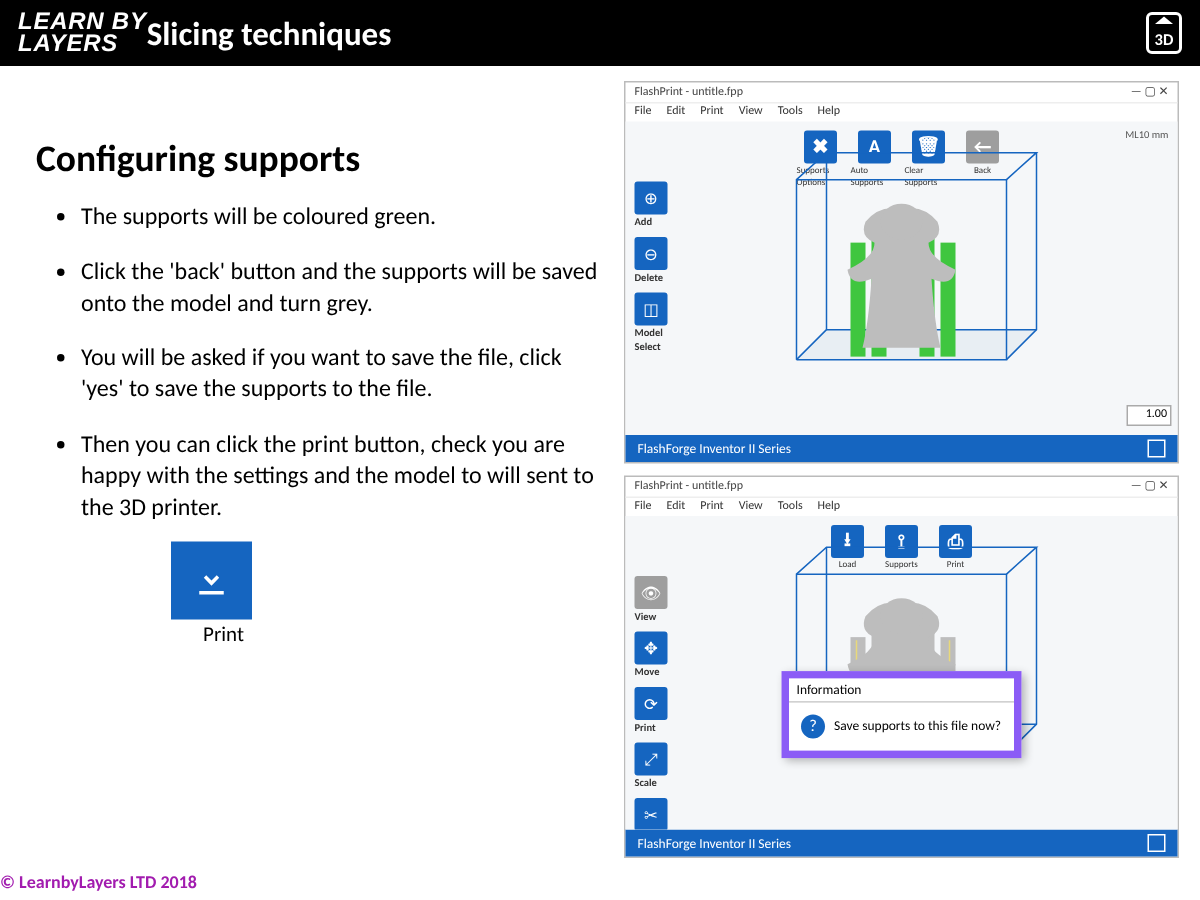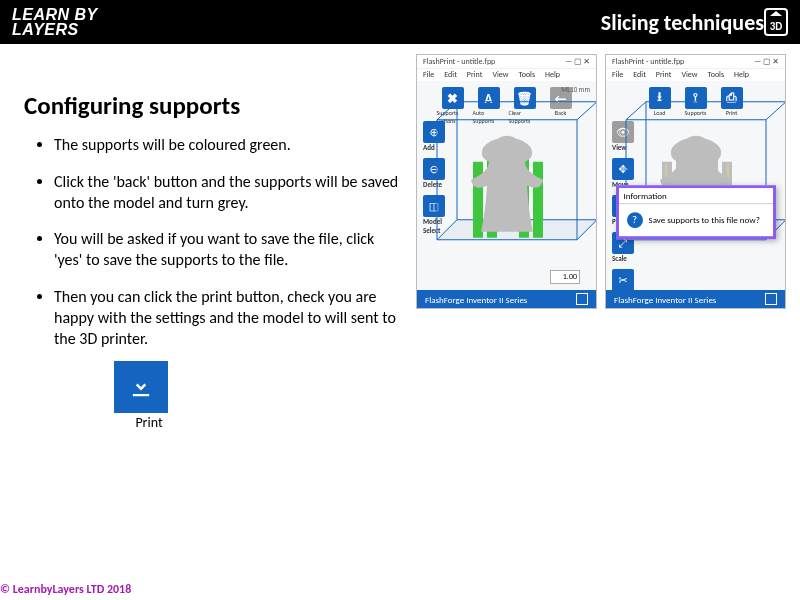--- a/index.html
+++ b/index.html
@@ -7,34 +7,34 @@
     width: 800px; height: 600px; overflow: hidden;
     font-family: Calibri, Arial, sans-serif;
     background: #fff; color: #000;
   }
   .header {
     height: 44px; background: #000; color: #ffffff;
     display: flex; align-items: center; padding: 0 12px;
     justify-content: space-between;
   }
   .logo { font-family: "Arial Black", Arial, sans-serif; font-weight: 900; font-style: italic; font-size: 16px; line-height: 15px; letter-spacing: .5px; }
-  .htitle { font-size: 22px; font-weight: 700; flex: 1; text-align: right; }
+  .htitle { font-size: 22px; font-weight: 700; flex: 1; text-align: left; }
   .logo3d { width: 24px; height: 28px; border: 2px solid #fff; border-radius: 4px; position: relative; display:flex; align-items:center; justify-content:center;}
   .logo3d span { font-size: 11px; font-weight: 700; position:absolute; bottom:1px;}
   .logo3d .roof { width:0;height:0;border-left:6px solid transparent;border-right:6px solid transparent;border-bottom:5px solid #fff;position:absolute;top:1px;}
   .content { display: flex; height: 540px; }
   .left { width: 52%; padding: 14px 12px 0 34px; margin-top: 32px; }
   .left h2 { font-size: 25px; font-weight: 700; margin-bottom: 14px; margin-left:-10px;}
   .left ul { list-style: disc; padding-left: 20px; }
   .left li { font-size: 16px; line-height: 1.3; margin-bottom: 16px; }
   .print-thumb { margin-left: 80px; margin-top: -4px; width: 70px; }
   .print-thumb .ic { width: 54px; height: 52px; background: #1565c0; display:flex;align-items:center;justify-content:center;flex-direction:column;}
   .print-thumb .ic svg { fill:#fff; }
   .print-thumb .lbl { font-size: 14px; text-align:center; margin-top:1px; }
-  .right { width: 48%; padding: 10px 14px 0 0; display:flex; flex-direction:row; gap:8px;}
+  .right { width: 48%; padding: 10px 14px 0 0; display:flex; flex-direction:column; gap:8px;}
   .shot { width: 100%; height: 255px; border: 1px solid #bbb; position: relative; background:#fff; display:flex; flex-direction:column;}
   .sh-titlebar { height:14px; font-size:8px; color:#444; padding:1px 6px; display:flex; justify-content:space-between; border-bottom:1px solid #eee;}
   .sh-menu { height:12px; font-size:8px; color:#333; padding:0 6px; display:flex; gap:10px;}
   .sh-body { flex:1; position:relative; background: #f5f7f9; overflow:hidden;}
   .sh-status { height:18px; background:#1565c0; color:#fff; font-size:9px; display:flex; align-items:center; justify-content:space-between; padding:0 8px;}
   .sh-status .sq { width:12px; height:12px; border:1px solid #fff;}
   
   .cube { position:absolute; left:50%; top:50%; transform:translate(-50%,-55%); width:200px; height:175px; }
   .cube .edge { stroke:#1565c0; stroke-width:1; fill:none;}
   .floorgrid { fill: #e8eef3; }
@@ -44,27 +44,27 @@
   
   .top-tools { position:absolute; top:6px; left:50%; transform:translateX(-50%); display:flex; gap:4px;}
   .tbtn { width:32px; height:38px; display:flex; flex-direction:column; align-items:center; font-size:6px; color:#333;}
   .tbtn .bx { width:22px; height:22px; background:#1565c0; border-radius:2px; display:flex; align-items:center; justify-content:center; color:#fff; font-size:13px; font-weight:700;}
   .tbtn.dim .bx { background:#9e9e9e;}
   
   .side { position:absolute; left:6px; top:40px; display:flex; flex-direction:column; gap:6px;}
   .sbtn { width:22px; height:22px; background:#1565c0; border-radius:2px; display:flex;align-items:center;justify-content:center;color:#fff;font-size:11px;}
   .sbtn.dim{ background:#9e9e9e;}
   .slbl { font-size:7px; color:#333; text-align:left; width:24px;font-weight:bold;}
-  .dialog { position:absolute; left:50%; top:55%; transform:translate(-50%,-20%); width:160px; background:#fff; border:3px solid #8b5cf6; box-shadow:2px 2px 6px rgba(0,0,0,.3); font-size:9px;}
+  .dialog { position:absolute; left:50%; top:55%; transform:translate(-50%,-20%); width:160px; background:#fff; border:5px solid #8b5cf6; box-shadow:2px 2px 6px rgba(0,0,0,.3); font-size:9px;}
   .dialog .dh { background:#fff; border-bottom:1px solid #ccc; padding:2px 5px; font-size:9px;}
   .dialog .db { padding:8px; display:flex; align-items:center; gap:6px;}
   .dialog .qm { width:16px;height:16px;border-radius:50%;background:#1565c0;color:#fff;display:flex;align-items:center;justify-content:center;font-size:11px;}
   .dialog .df { padding:4px; display:flex; justify-content:center; gap:8px;}
   .dialog .df button { font-size:9px; padding:1px 10px; border:1px solid #888; background:#eee;}
-  .rzoom { position:absolute; right:16px; bottom:6px; width:30px; height:14px; background:#fff;border:1px solid #aaa;font-size:8px;text-align:right;padding-right:2px;}
+  .rzoom { position:absolute; right:4px; bottom:6px; width:30px; height:14px; background:#fff;border:1px solid #aaa;font-size:8px;text-align:right;padding-right:2px;}
   .footer { text-align:left; font-size:12px; color:#a21caf; margin-top:-2px;font-weight:bold;}
 </style>
 </head>
 <body>
 
 <div class="header">
   <div class="logo">
     <div>LEARN BY</div>
     <div>LAYERS</div>
   </div>

